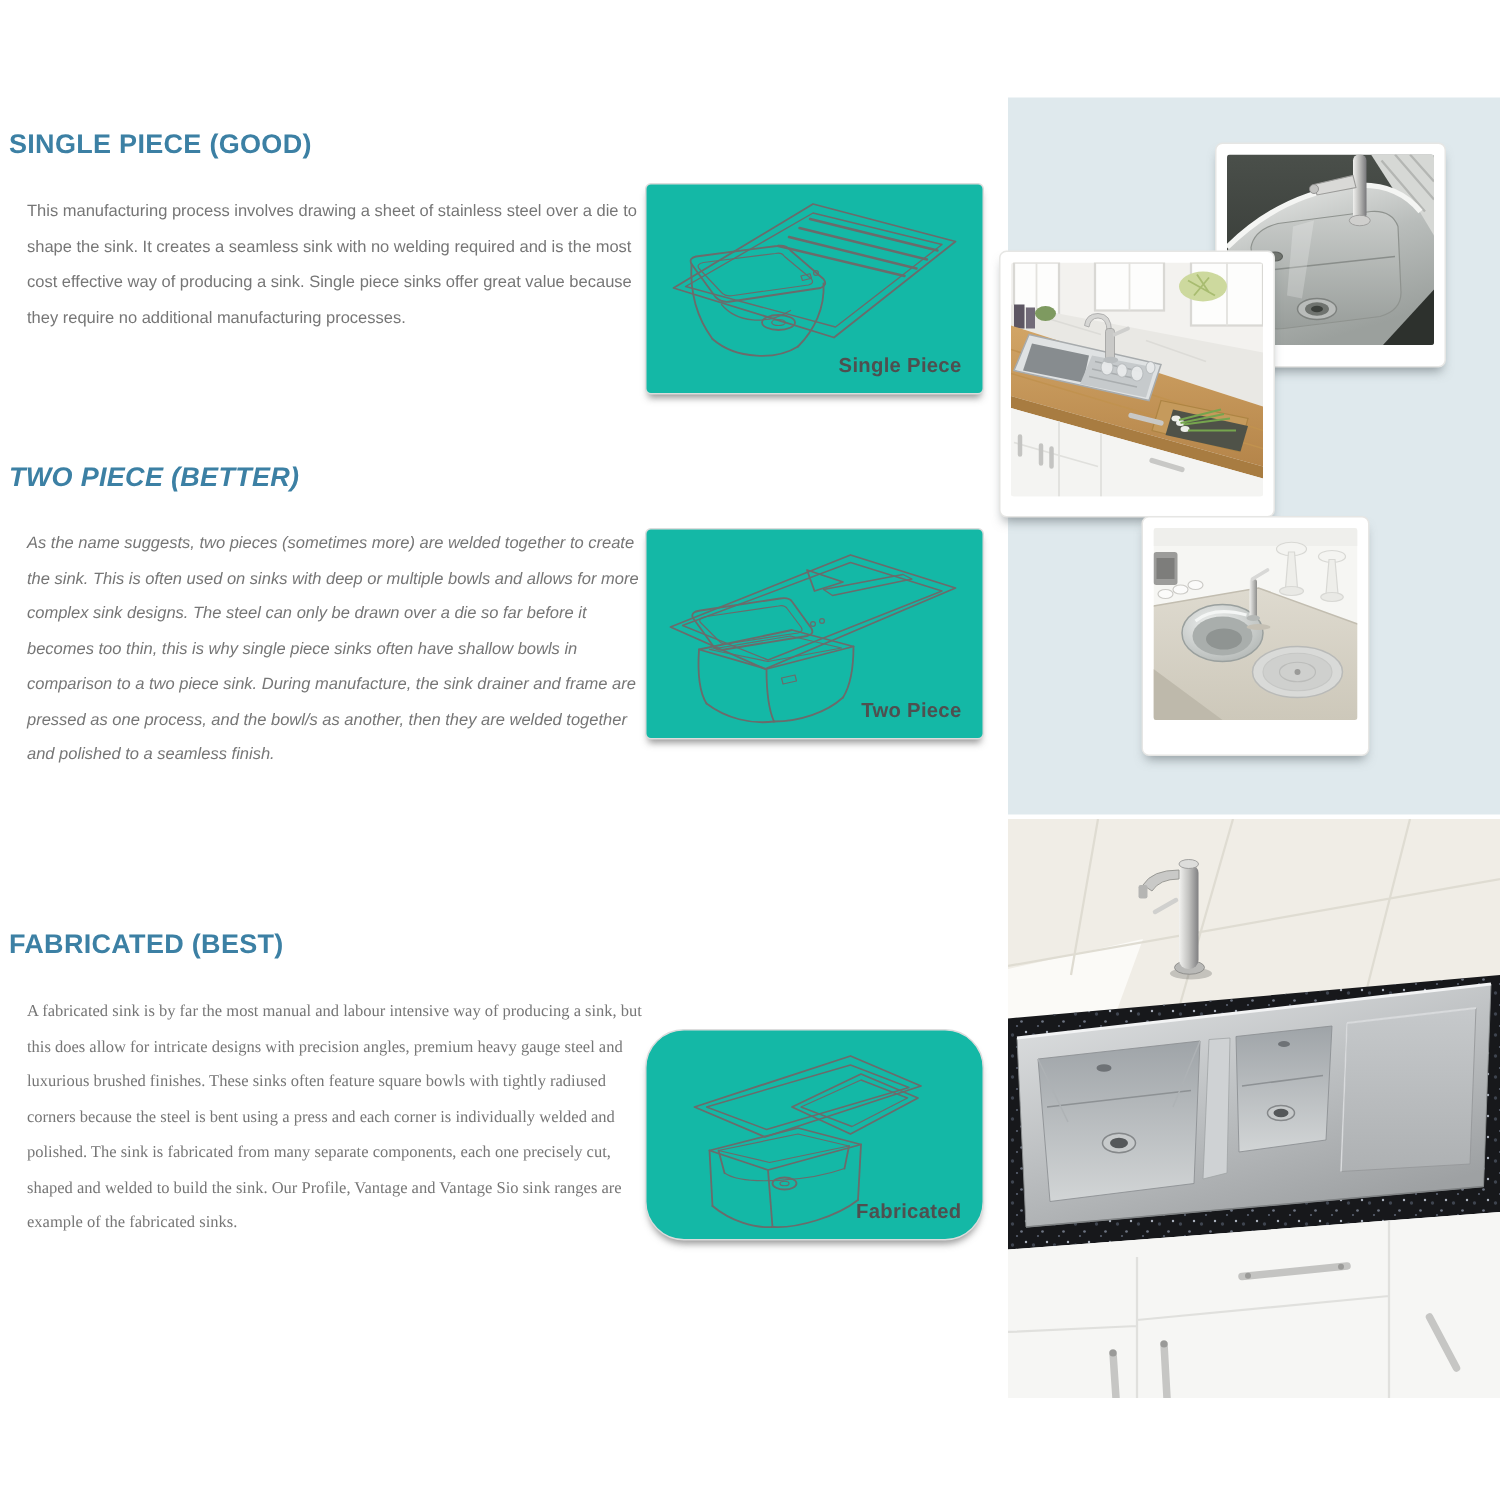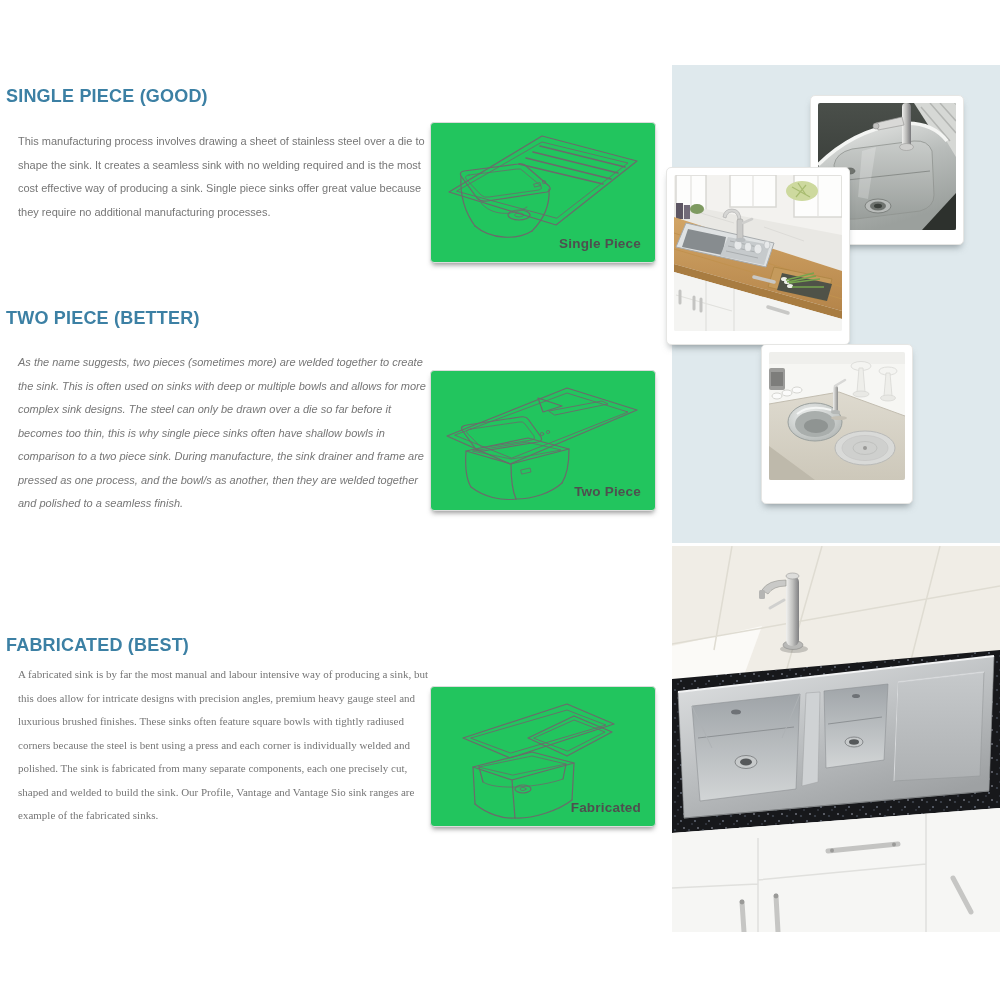--- a/index.html
+++ b/index.html
@@ -4,27 +4,27 @@
 <style>
   html,body{margin:0;padding:0;background:#fff;}
   .page{position:relative;width:1000px;height:1000px;background:#fff;overflow:hidden;
         font-family:"Liberation Sans", sans-serif;}
   
   .section-heading{position:absolute;left:6px;margin:0;font-size:18px;font-weight:bold;
         letter-spacing:.2px;color:var(--heading,#3c80a4);}
   .section-body{position:absolute;left:18px;width:410px;margin:0;font-size:11px;
         line-height:23.5px;color:var(--body-text,#767676);}
   #heading-1{top:86px;} #body-1{top:130px;}
-  #heading-2{top:308px;} #body-2{top:351px;font-style:italic;}
-  #heading-3{top:619px;margin-top:16px;} #body-3{top:663px;font-family:Liberation Serif, serif;}
+  #heading-2{top:308px;font-style:italic;} #body-2{top:351px;font-style:italic;}
+  #heading-3{top:619px;} #body-3{top:663px;font-family:Liberation Serif, serif;}
   
-  .diagram-box{position:absolute;left:430px;width:224px;height:139px;background:#22c55e;
+  .diagram-box{position:absolute;left:430px;width:224px;height:139px;background:#14b8a6;
         border:1px solid #dcdcdc;border-radius:4px;
         box-shadow:0 4px 5px -2px rgba(70,70,70,.55);}
-  #diagram-1{top:122px;} #diagram-2{top:370px;} #diagram-3{top:686px;}
+  #diagram-1{top:122px;} #diagram-2{top:352px;} #diagram-3{top:686px;border-radius:26px;}
   .diagram-box svg{position:absolute;left:0;top:0;}
   .diagram-label{position:absolute;right:14px;bottom:11px;font-size:13.5px;font-weight:bold;
         color:var(--diagram-label,#4f4f4f);letter-spacing:.2px;}
   
   .collage-panel{position:absolute;left:672px;top:65px;width:328px;height:478px;
         background:var(--panel-bg,#dfe9ed);}
   .polaroid{position:absolute;background:#fff;border:1px solid #e6e6e4;border-radius:5px;
         box-shadow:0 5px 7px -3px rgba(90,100,105,.6);}
   .polaroid svg{display:block;border-radius:2px;}
   #photo-closeup{left:810px;top:95px;padding:7px 7px 14px 7px;z-index:1;}

